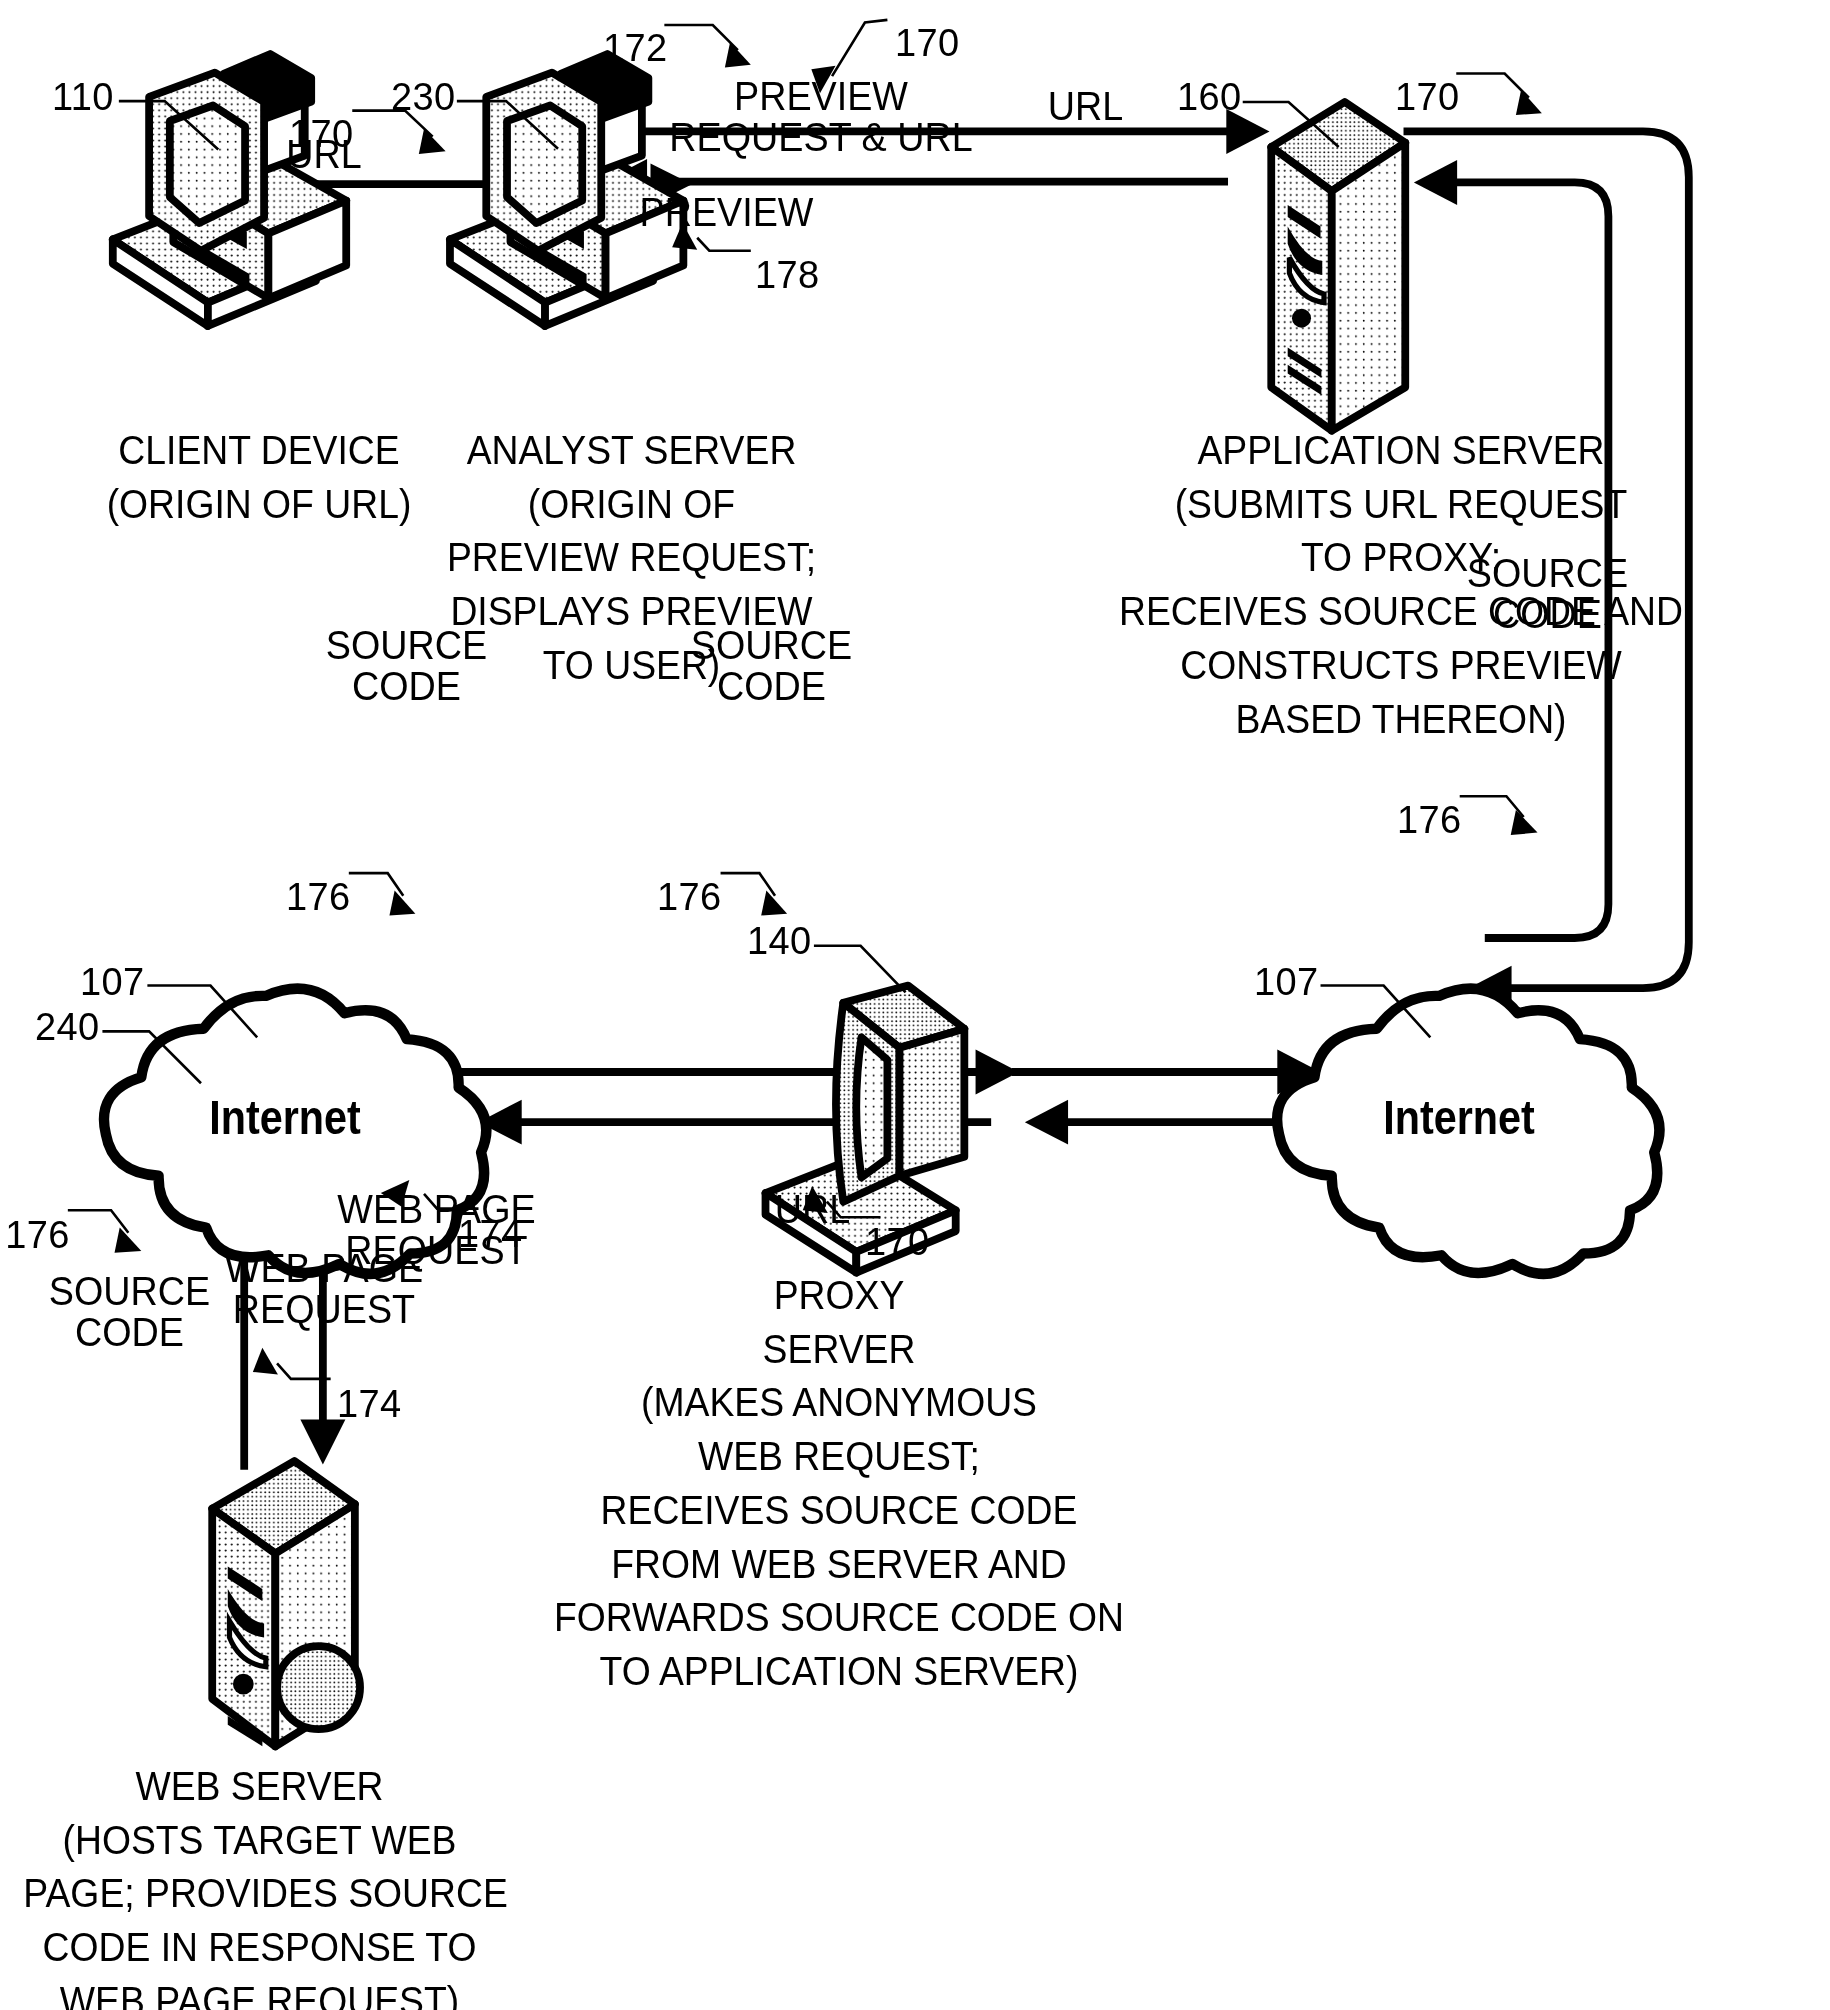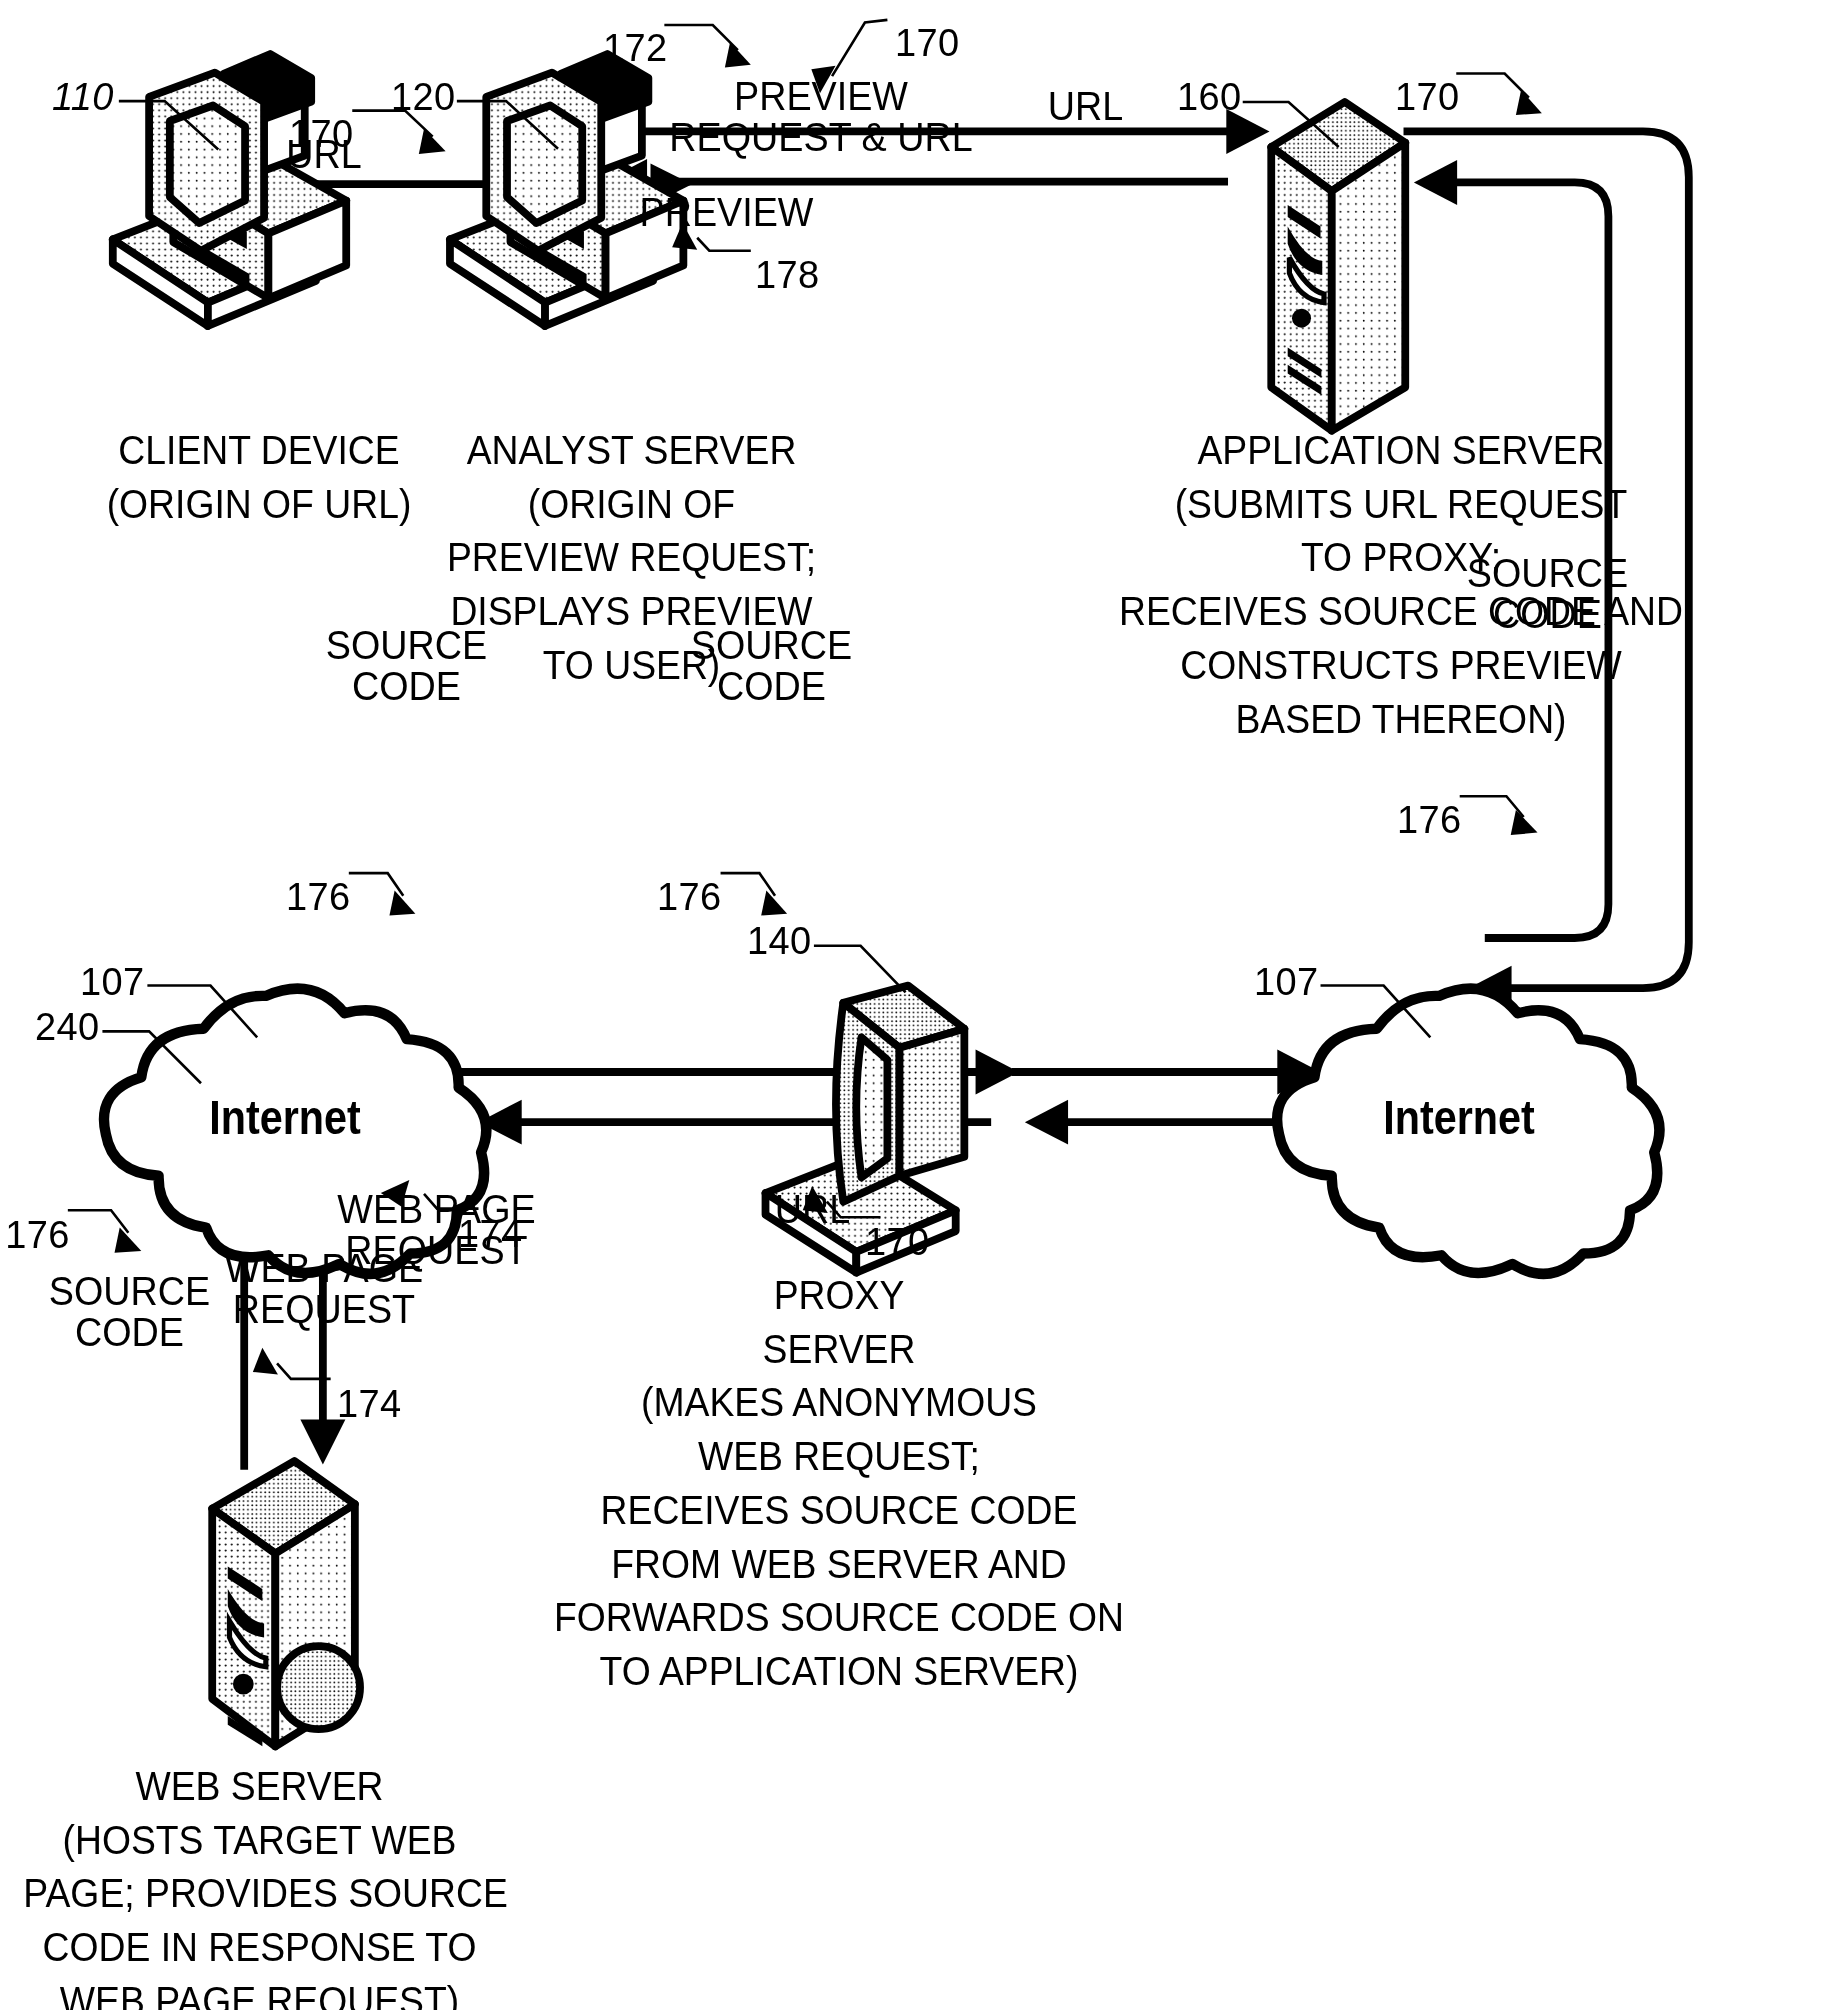--- a/index.html
+++ b/index.html
@@ -306,22 +306,22 @@
         <polygon points="163,1447 138,1420 132,1449"></polygon>
       </g>
 
       <g>
         <path d="M382,1595 L336,1595 L320,1577" stroke="#000" stroke-width="3" fill="none"></path>
         <polygon points="303,1559 321,1590 292,1587"></polygon>
       </g>
     </g>
   </svg>
 
-  <div class="txt numeral" style="left:52px;  top:54px;font-style:italic;">110</div>
-  <div class="txt numeral" style="left:391px; top:54px;">120</div>
+  <div class="txt numeral" style="left:52px;  top:54px;">110</div>
+  <div class="txt numeral" style="left:391px; top:54px;">230</div>
   <div class="txt numeral" style="left:1177px;top:54px;">160</div>
   <div class="txt numeral" style="left:747px; top:898px;">140</div>
   <div class="txt numeral" style="left:35px;  top:984px;">240</div>
   <div class="txt numeral" style="left:80px;  top:939px;">107</div>
   <div class="txt numeral" style="left:1254px;top:939px;">107</div>
 
   <div class="txt numeral" style="left:289px; top:91px;">170</div>
   <div class="txt numeral" style="left:603px; top:5.2px;">172</div>
   <div class="txt numeral" style="left:895px;top:0px;">170</div>
   <div class="txt numeral" style="left:1395px;top:54px;">170</div>

